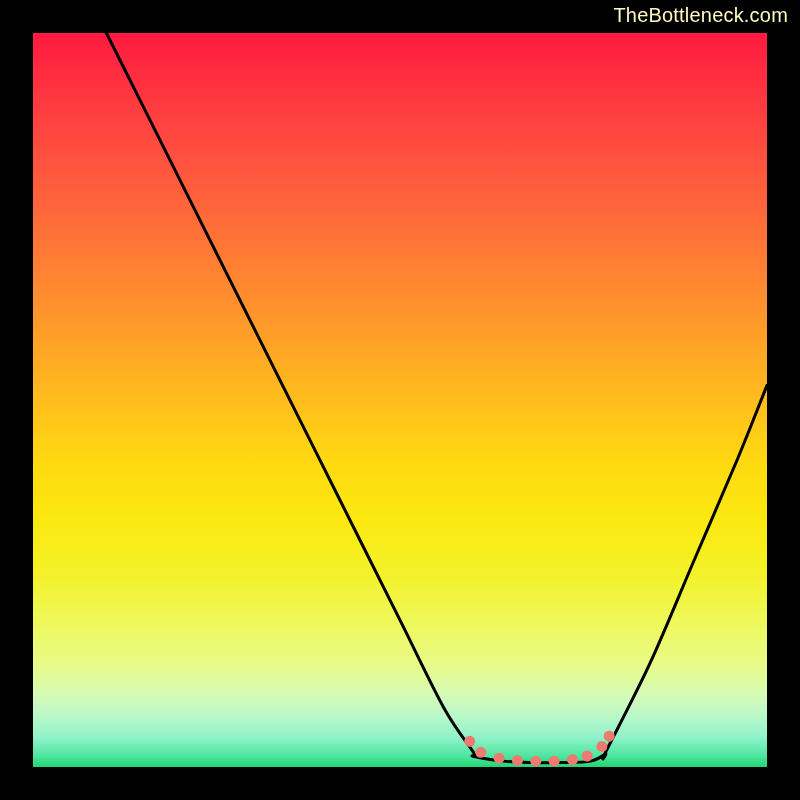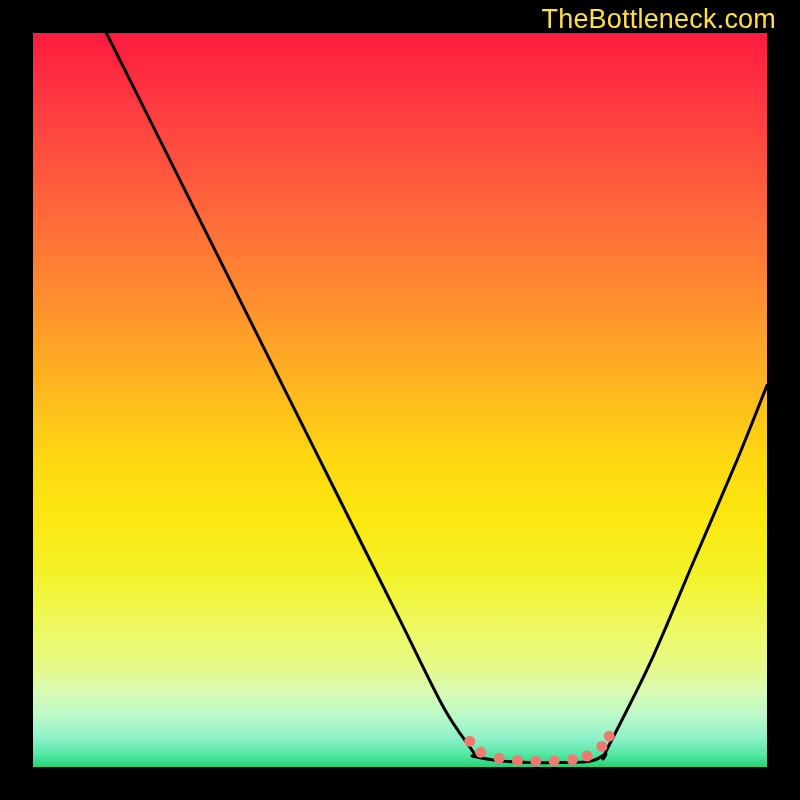--- a/index.html
+++ b/index.html
@@ -37,25 +37,25 @@
       #d6fbb5 90%,
       #baf8c8 93%,
       #8ff2ca 96%,
       #4ee69f 98.5%,
       #1fd673 100%);
     box-sizing: border-box;
   }
   .watermark {
     position: absolute;
     top: 4px;
-    right: 24px;
+    right: 12px;
     font-family: Arial, Helvetica, sans-serif;
-    font-size: 27px;
+    font-size: 20px;
     font-weight: 400;
-    color: #fde047;
+    color: #fef9c3;
     letter-spacing: 0.2px;
     user-select: none;
   }
   svg.curves {
     position: absolute;
     left: 0;
     top: 0;
     width: 734px;
     height: 734px;
     overflow: visible;

